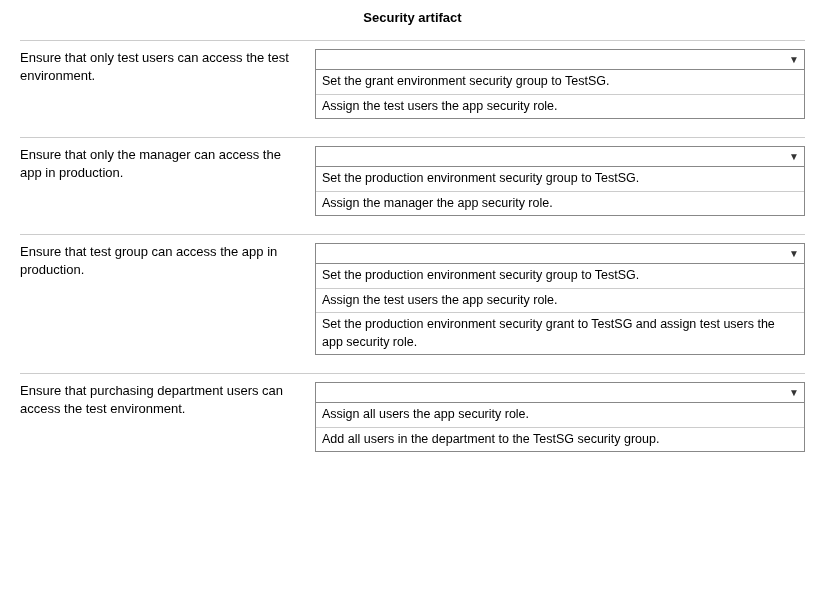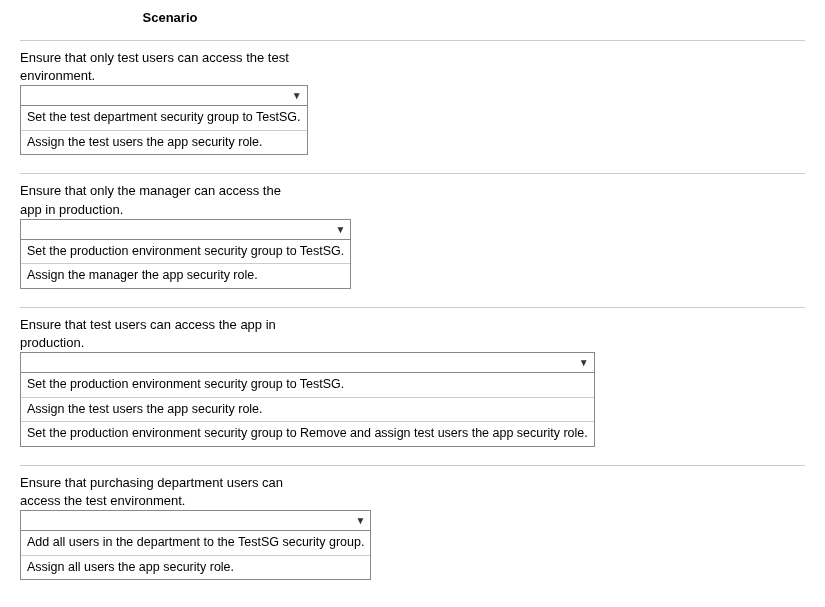--- a/index.html
+++ b/index.html
@@ -37,21 +37,21 @@
 
     .header-artifact {
       flex: 1;
       font-weight: bold;
       text-align: center;
       padding-bottom: 5px;
     }
 
     .question-row {
       display: flex;
-      flex-direction: column;
+      flex-direction: row;
       align-items: flex-start;
       margin-bottom: 18px;
       padding-top: 8px;
       border-top: 1px solid #ccc;
     }
 
     .scenario-cell {
       width: 295px;
       padding-right: 15px;
       font-size: 13px;
@@ -98,68 +98,68 @@
 
     .option-item:last-child {
       border-bottom: none;
     }
   </style>
 </head>
 <body>
 
 <div class="container">
   <div class="header-row">
-    <div class="header-scenario">Scenario</div>
+    <div class="header-artifact">Security artifact</div>
   </div>
 
   <div id="rows-container">
 
   <div class="question-row">
         <div class="scenario-cell">Ensure that only test users can access the test environment.</div>
         <div class="artifact-cell">
           <div class="dropdown-trigger">
             <span class="dropdown-arrow">▼</span>
           </div>
           <div class="options-box">
-            <div class="option-item">Set the test department security group to TestSG.</div>
+            <div class="option-item">Set the grant environment security group to TestSG.</div>
             <div class="option-item">Assign the test users the app security role.</div>
           </div>
         </div>
       </div>
       <div class="question-row">
         <div class="scenario-cell">Ensure that only the manager can access the app in production.</div>
         <div class="artifact-cell">
           <div class="dropdown-trigger">
             <span class="dropdown-arrow">▼</span>
           </div>
           <div class="options-box">
             <div class="option-item">Set the production environment security group to TestSG.</div>
             <div class="option-item">Assign the manager the app security role.</div>
           </div>
         </div>
       </div>
       <div class="question-row">
-        <div class="scenario-cell">Ensure that test users can access the app in production.</div>
+        <div class="scenario-cell">Ensure that test group can access the app in production.</div>
         <div class="artifact-cell">
           <div class="dropdown-trigger">
             <span class="dropdown-arrow">▼</span>
           </div>
           <div class="options-box">
             <div class="option-item">Set the production environment security group to TestSG.</div>
             <div class="option-item">Assign the test users the app security role.</div>
-            <div class="option-item">Set the production environment security group to Remove and assign test users the app security role.</div>
+            <div class="option-item">Set the production environment security grant to TestSG and assign test users the app security role.</div>
           </div>
         </div>
       </div>
       <div class="question-row">
         <div class="scenario-cell">Ensure that purchasing department users can access the test environment.</div>
         <div class="artifact-cell">
           <div class="dropdown-trigger">
             <span class="dropdown-arrow">▼</span>
           </div>
           <div class="options-box">
+            <div class="option-item">Assign all users the app security role.</div>
             <div class="option-item">Add all users in the department to the TestSG security group.</div>
-            <div class="option-item">Assign all users the app security role.</div>
           </div>
         </div>
       </div>
     </div>
 </div>
 
 </body></html>

